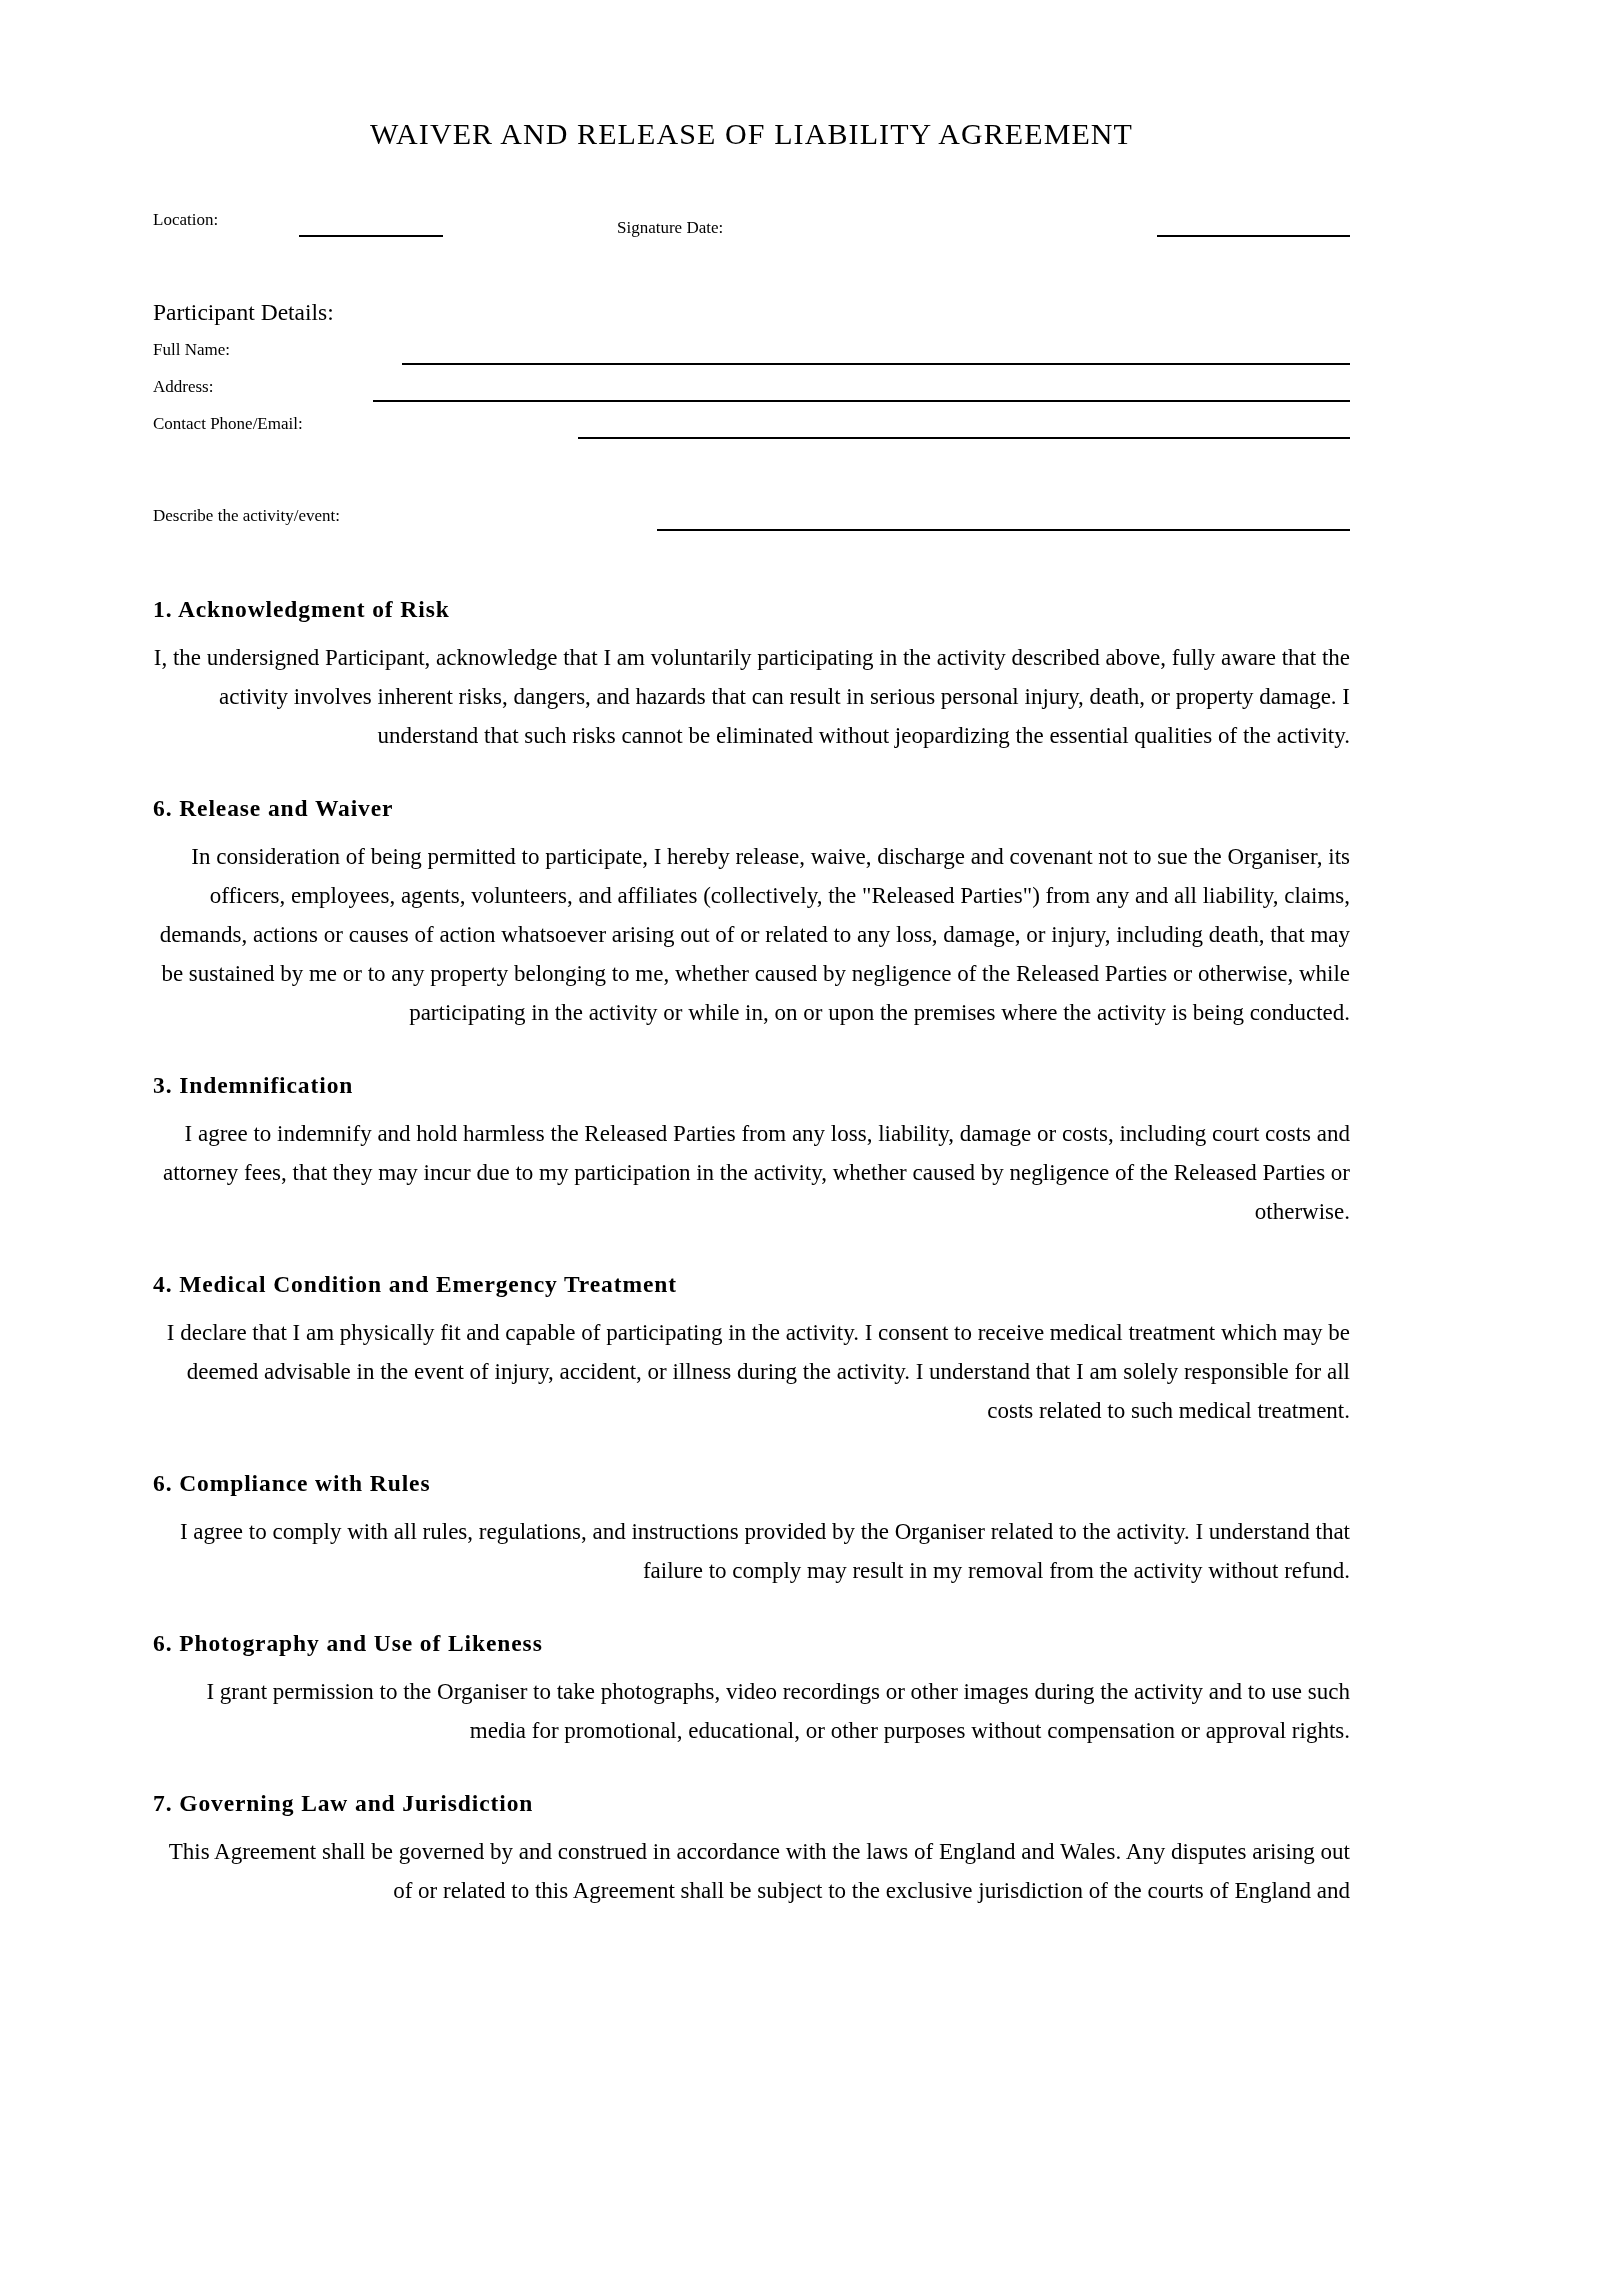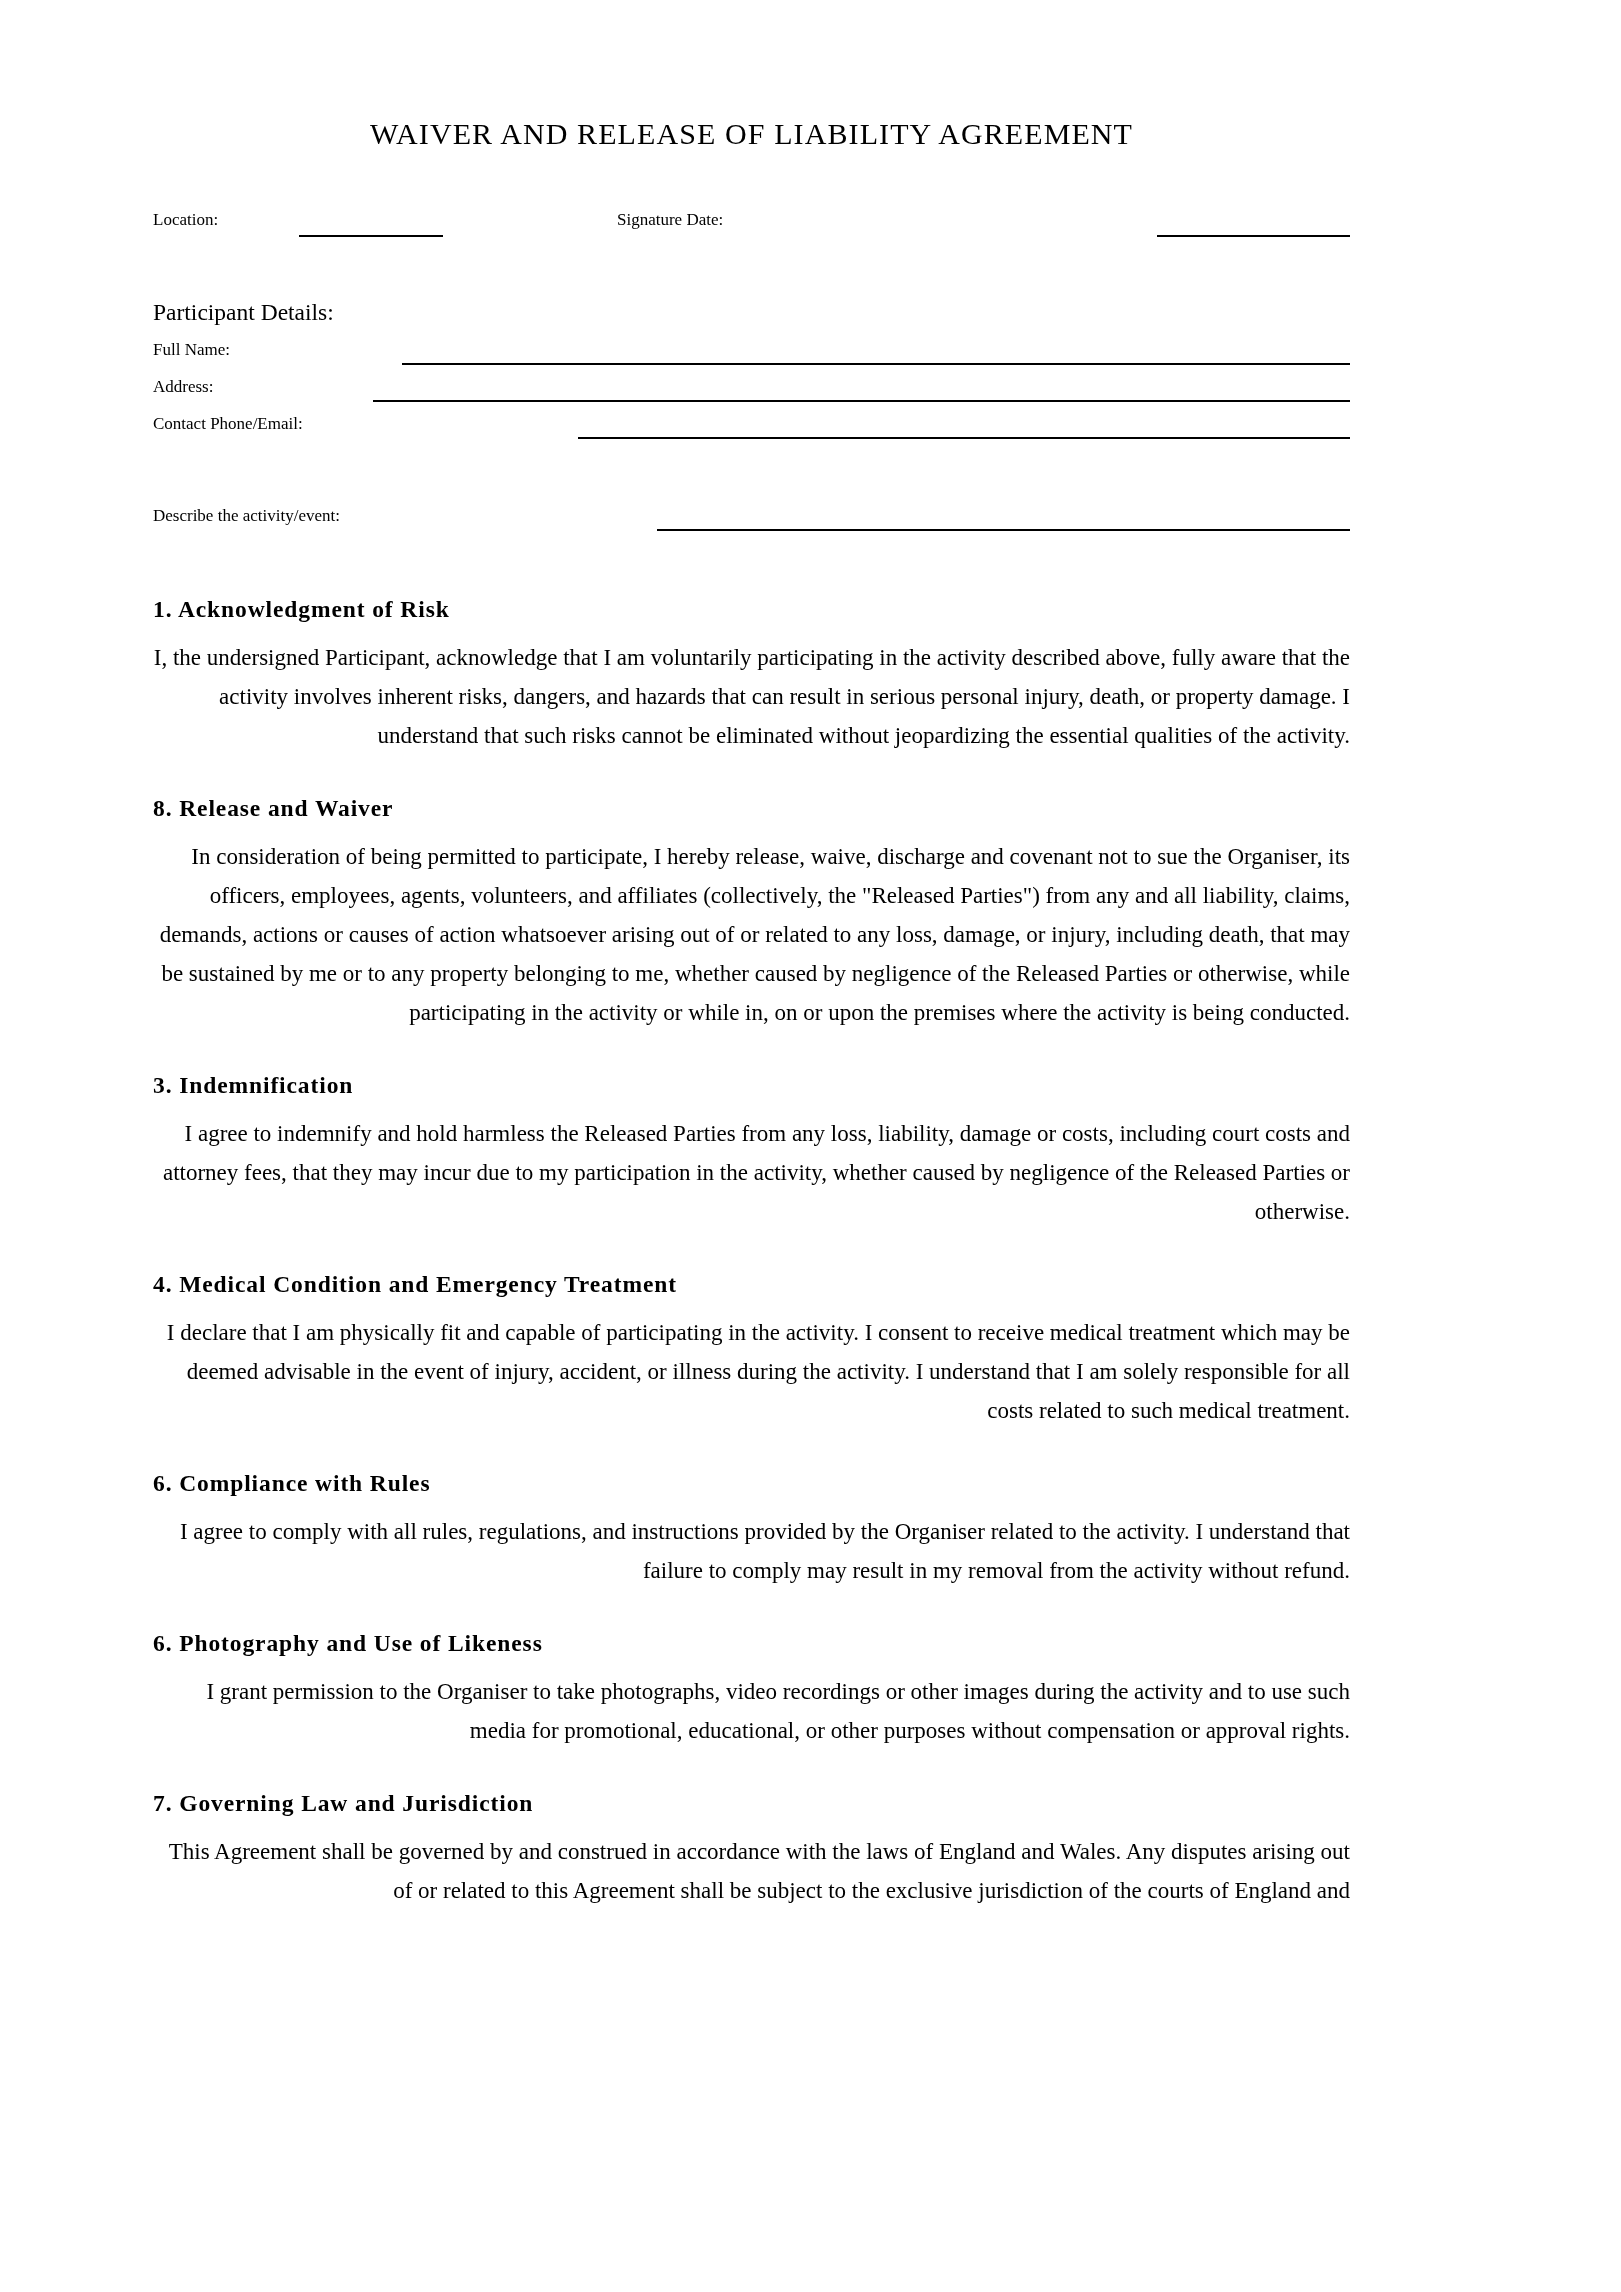--- a/index.html
+++ b/index.html
@@ -55,21 +55,21 @@
     height: 0;
     border-bottom: 2.9px solid #000;
   }
 
   .header-block { margin-top: 49px; }
 
   .row-location { height: 39px; }
   .row-location .lbl-sig {
     position: absolute;
     left: 464px;
-    top: 0;
+    top: 8px;
     white-space: nowrap;
     font-family: Liberation Serif, serif;
   }
   .rule-location { left: 146px; right: 907px; }
   .rule-sigdate  { left: 1004px; right: 0; }
 
   .sec-participant { margin-top: 54px; }
   .row-plain { height: 37px; font-size: 23.5px; line-height: 37px; }
 
   .rule-fullname { left: 249px; right: 0; }
@@ -141,21 +141,21 @@
   </div>
 
   <div class="sections">
 
     <div class="section">
       <h2 class="section-heading">1. Acknowledgment of Risk</h2>
       <p class="section-body">I, the undersigned Participant, acknowledge that I am voluntarily participating in the activity described above, fully aware that the activity involves inherent risks, dangers, and hazards that can result in serious personal injury, death, or property damage. I understand that such risks cannot be eliminated without jeopardizing the essential qualities of the activity.</p>
     </div>
 
     <div class="section">
-      <h2 class="section-heading">8. Release and Waiver</h2>
+      <h2 class="section-heading">6. Release and Waiver</h2>
       <p class="section-body">In consideration of being permitted to participate, I hereby release, waive, discharge and covenant not to sue the Organiser, its officers, employees, agents, volunteers, and affiliates (collectively, the "Released Parties") from any and all liability, claims, demands, actions or causes of action whatsoever arising out of or related to any loss, damage, or injury, including death, that may be sustained by me or to any property belonging to me, whether caused by negligence of the Released Parties or otherwise, while participating in the activity or while in, on or upon the premises where the activity is being conducted.</p>
     </div>
 
     <div class="section">
       <h2 class="section-heading">3. Indemnification</h2>
       <p class="section-body">I agree to indemnify and hold harmless the Released Parties from any loss, liability, damage or costs, including court costs and attorney fees, that they may incur due to my participation in the activity, whether caused by negligence of the Released Parties or otherwise.</p>
     </div>
 
     <div class="section">
       <h2 class="section-heading">4. Medical Condition and Emergency Treatment</h2>

